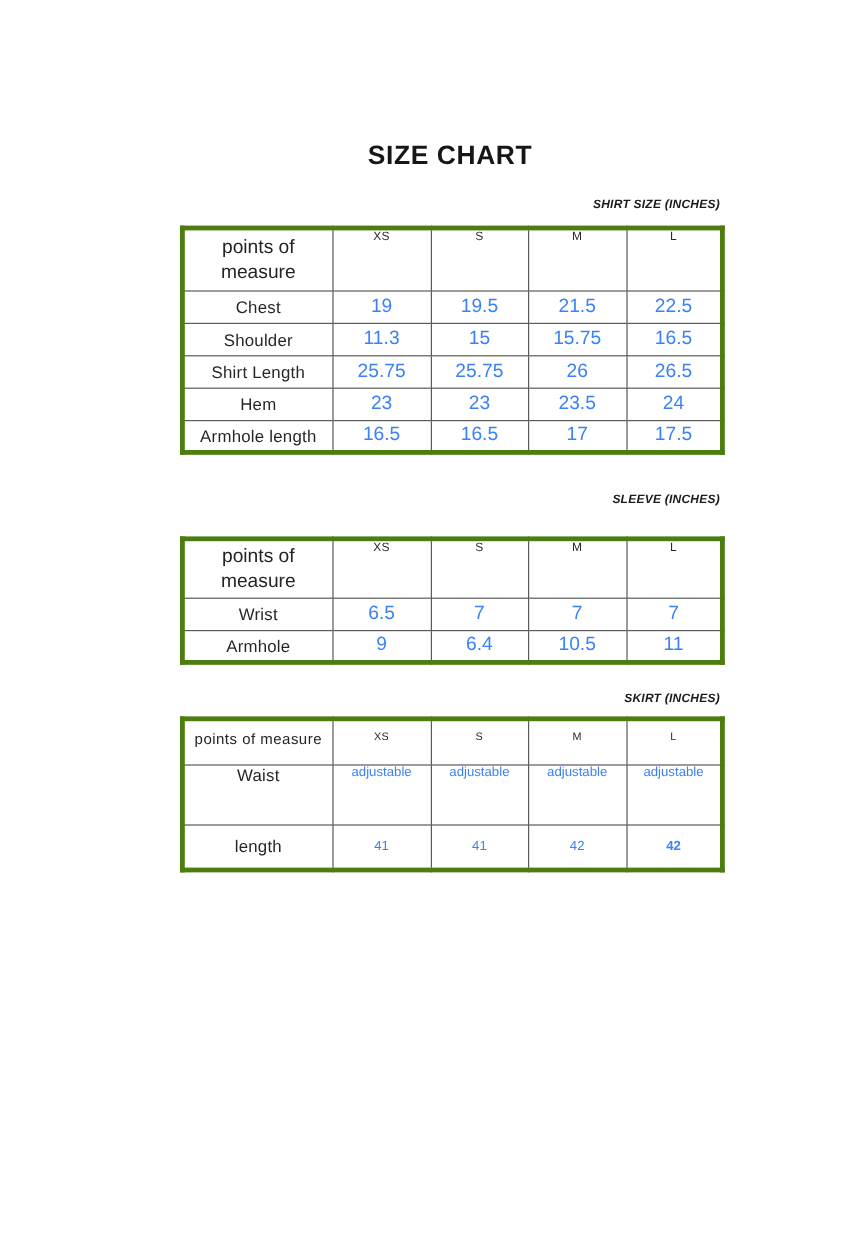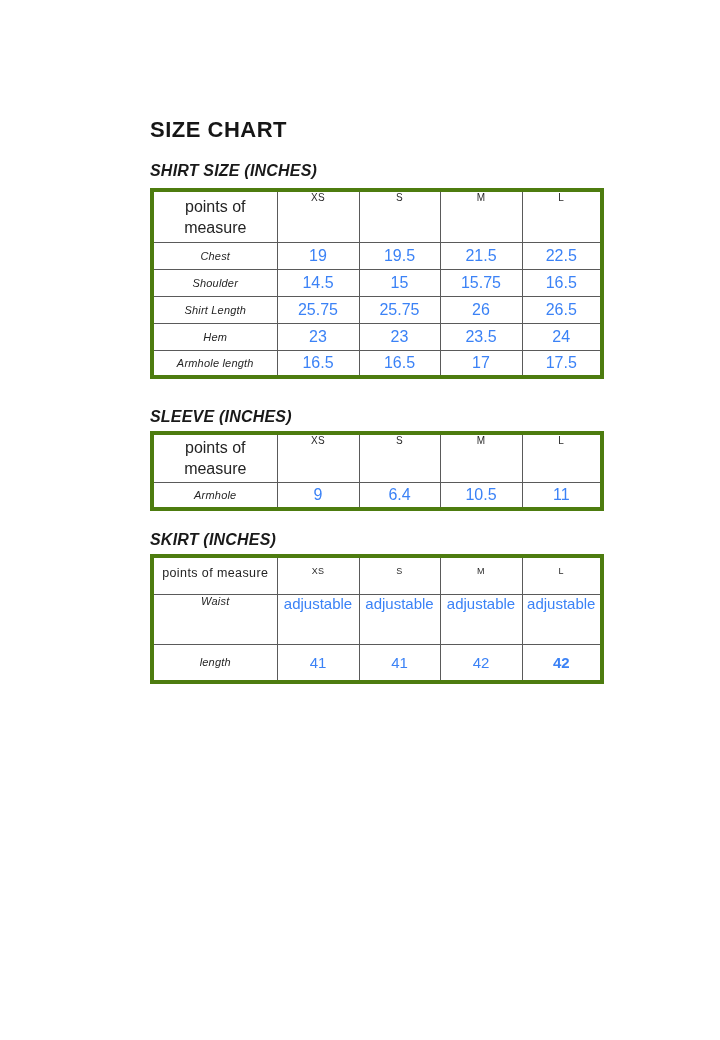--- a/index.html
+++ b/index.html
@@ -10,38 +10,39 @@
     color: #1f1f1f;
     overflow: hidden;
   }
   .content {
     margin-left: 150px;
     width: 450px;
   }
   .page-title {
     margin: 0;
     padding-top: 117px;
+    text-align: center;
     font-size: 22px;
     font-weight: 700;
     letter-spacing: 0.5px;
     color: #161616;
     line-height: 26px;
   }
   .subtitle {
     margin: 0;
-    text-align: left;
+    text-align: right;
     font-style: italic;
     font-weight: 700;
-    font-size: 16px;
+    font-size: 10px;
     line-height: 17px;
     color: #1a1a1a;
     letter-spacing: 0.2px;
   }
   .sub-shirt  { margin-top: 19px; margin-bottom: 9px; }
-  .sub-sleeve { margin-top: 29px; margin-bottom: 6px; }
+  .sub-sleeve { margin-top: 29px; margin-bottom: 22px; }
   .sub-skirt  { margin-top: 20px; margin-bottom: 6px; }
 
   table.szc {
     border-collapse: collapse;
     table-layout: fixed;
     width: 450px;
     border: 4px solid #4d7c0f;
   }
   table.szc td {
     border: 1px solid #5a5a5a;
@@ -67,41 +68,40 @@
     vertical-align: middle;
   }
   .szhead {
     font-size: 10px;
     vertical-align: top;
     padding-top: 8px;
     color: #2a2a2a;
     letter-spacing: 0.3px;
   }
   .rowlabel {
-    font-size: 11px;
+    font-size: 14px;
     color: #262626;
     vertical-align: middle;
     letter-spacing: 0.2px;
-    font-style: italic;
   }
   .val {
     font-size: 16px;
     color: #3b82f6;
     vertical-align: middle;
   }
   
   .t3 .poml3 {
     font-size: 12.5px;
     vertical-align: top;
     padding-top: 8px;
     letter-spacing: 0.4px;
     color: #242424;
   }
   .t3 .szhead { font-size: 9px; padding-top: 8px; }
-  .t3 .val    { font-size: 15px; margin-left: 12px; }
+  .t3 .val    { font-size: 11px; margin-left: 12px; }
   .t3 tr.waist td { vertical-align: top; }
   .bold { font-weight: 700; }
 </style>
 </head>
 <body>
 
 <div class="content">
 
   <h1 class="page-title">SIZE CHART</h1>
 
@@ -125,21 +125,21 @@
         </tr>
         <tr class="data">
           <td class="rowlabel">Chest</td>
           <td class="val">19</td>
           <td class="val">19.5</td>
           <td class="val">21.5</td>
           <td class="val">22.5</td>
         </tr>
         <tr class="data">
           <td class="rowlabel">Shoulder</td>
-          <td class="val">14.5</td>
+          <td class="val">11.3</td>
           <td class="val">15</td>
           <td class="val">15.75</td>
           <td class="val">16.5</td>
         </tr>
         <tr class="data">
           <td class="rowlabel">Shirt Length</td>
           <td class="val">25.75</td>
           <td class="val">25.75</td>
           <td class="val">26</td>
           <td class="val">26.5</td>
@@ -174,20 +174,27 @@
       </colgroup>
       <tbody>
         <tr class="hdr">
           <td class="poml">points of measure</td>
           <td class="szhead">XS</td>
           <td class="szhead">S</td>
           <td class="szhead">M</td>
           <td class="szhead">L</td>
         </tr>
         <tr class="data">
+          <td class="rowlabel">Wrist</td>
+          <td class="val">6.5</td>
+          <td class="val">7</td>
+          <td class="val">7</td>
+          <td class="val">7</td>
+        </tr>
+        <tr class="data">
           <td class="rowlabel">Armhole</td>
           <td class="val">9</td>
           <td class="val">6.4</td>
           <td class="val">10.5</td>
           <td class="val">11</td>
         </tr>
       </tbody>
     </table>
   </section>
 

